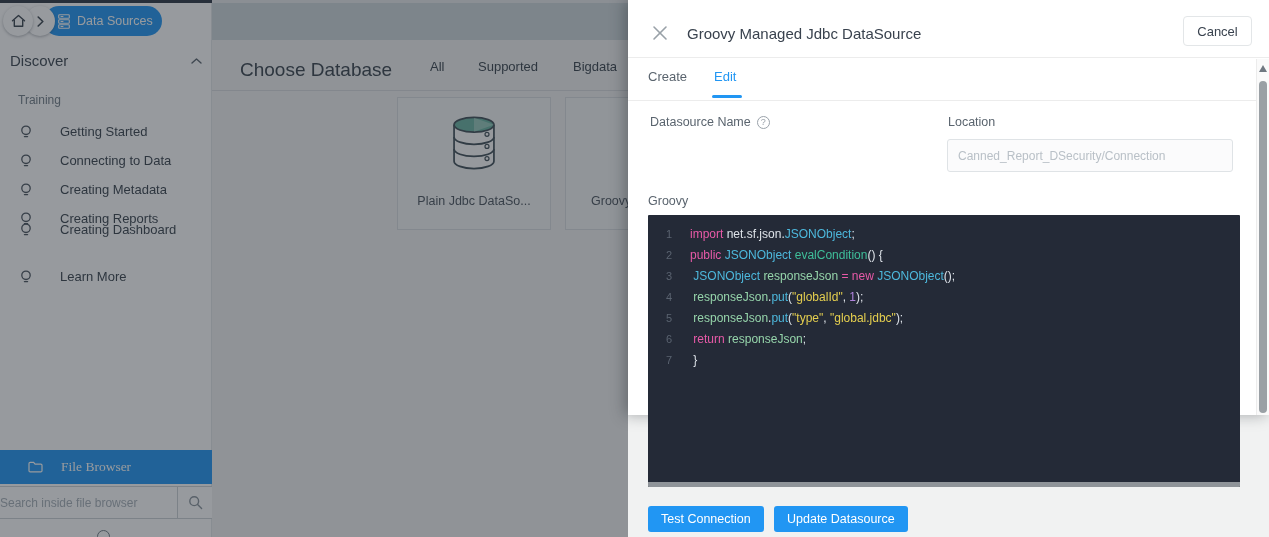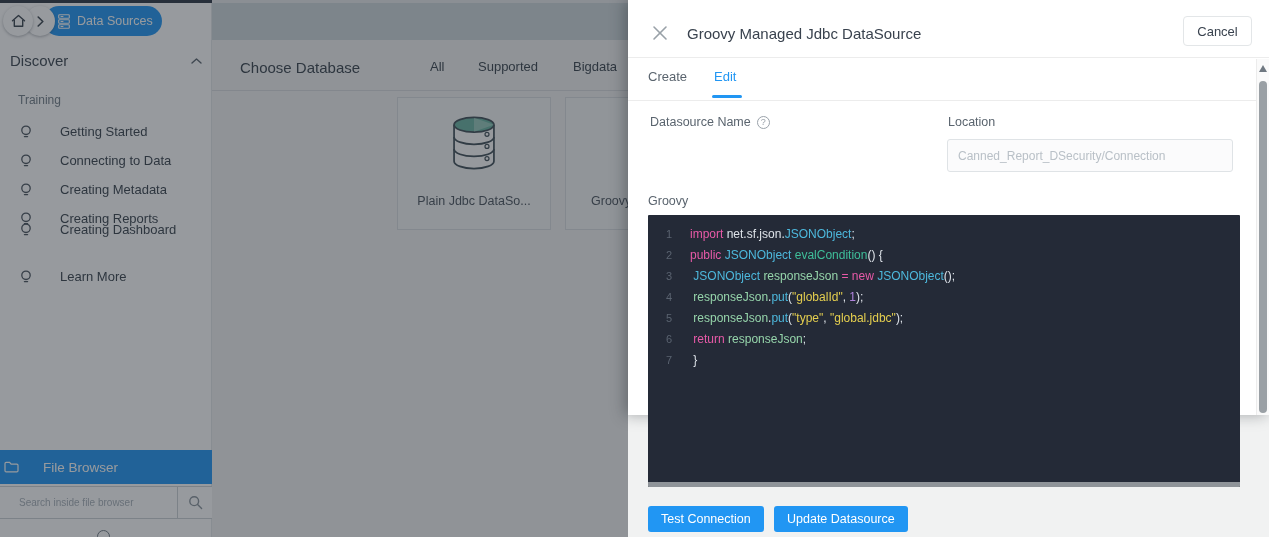--- a/index.html
+++ b/index.html
@@ -4,21 +4,21 @@
 <style>
   * { margin:0; padding:0; box-sizing:border-box; }
   html,body { width:1269px; height:537px; }
   body { font-family:"Liberation Sans", sans-serif; background:#f1f2f2; }
   .screen { position:relative; width:1269px; height:537px; overflow:hidden; background:#f1f2f2; }
 
   
   .middle { position:absolute; left:212px; top:0; width:416px; height:537px; background:#f1f2f2; overflow:hidden; }
   .mid-strip-light { position:absolute; left:0; top:0; width:100%; height:3px; background:#e8eaec; }
   .mid-toolbar { position:absolute; left:0; top:3px; width:100%; height:37px; background:#cfd8dc; }
-  .choose-row-label { position:absolute; left:28px; top:59px; font-size:15px; color:#39434d; }
+  .choose-row-label { position:absolute; left:28px; top:59px; font-size:19px; color:#39434d; }
   .filter-tab { position:absolute; top:59px; font-size:13px; color:#39434d; cursor:pointer; }
   .tab-all { left:218px; } .tab-supported { left:266px; } .tab-bigdata { left:361px; }
   .mid-divider { position:absolute; left:0; top:90px; width:100%; height:1px; background:#d9dcdf; }
   .db-card { position:absolute; top:97px; height:133px; background:#f4f5f5; border:1px solid #dadde0; }
   .card-1 { left:15px; width:156px; } .card-2 { left:185px; width:154px; } .card-3 { left:353px; width:154px; }
   .db-card .card-icon { position:absolute; left:0; right:0; top:14px; text-align:center; }
   .db-card .card-label { position:absolute; left:0; right:0; top:96px; text-align:center; font-size:12.5px; color:#4a545e;
       white-space:nowrap; overflow:hidden; }
   .card-3 .card-label { text-align:left; padding-left:25px; }
 
@@ -32,26 +32,26 @@
   .crumb-pill { position:absolute; left:44px; top:6px; height:30px; width:118px; background:#2196f3; border-radius:16px;
       z-index:1; display:flex; align-items:center; padding-left:14px; gap:7px; }
   .crumb-pill span { color:#fff; font-size:12.5px; }
   .discover-row { position:absolute; left:10px; top:52px; width:192px; display:flex; justify-content:space-between; align-items:center; }
   .discover-row .t { font-size:15px; color:#3c4650; }
   .group-label { position:absolute; left:18px; top:93px; font-size:12px; color:#717d87; }
   .nav-item { position:absolute; left:20px; width:180px; height:20px; display:flex; align-items:center; gap:28px; cursor:pointer; }
   .nav-item span.lbl { font-size:13px; color:#39434d; white-space:nowrap; }
   .ni-0{top:121px;} .ni-1{top:150px;} .ni-2{top:179px;} .ni-3{top:208px;} .ni-4{top:219px;} .ni-5{top:266px;}
   .file-browser { position:absolute; left:0; top:450px; width:212px; height:34px; background:#2196f3; display:flex;
-      align-items:center; gap:24px; padding-left:4px; cursor:pointer; }
+      align-items:center; gap:18px; padding-left:28px; cursor:pointer;font-family:Liberation Serif, serif; }
   .file-browser span { color:#fff; font-size:13.5px; }
   .search-row { position:absolute; left:0; top:486px; width:212px; height:33px; background:#fff;
       border-top:1px solid #ccd2d6; border-bottom:1px solid #ccd2d6; }
   .search-row input { position:absolute; left:0; top:0; width:177px; height:31px; border:none; outline:none;
-      padding:0 8px 0 19px; font-size:10px; color:#5a646e; font-family:"Liberation Sans",sans-serif; background:transparent; }
+      padding:0 8px 0 0; font-size:12px; color:#5a646e; font-family:"Liberation Sans",sans-serif; background:transparent; }
   .search-row input::placeholder { color:#a7b0b8; }
   .search-div { position:absolute; left:177px; top:0; width:1px; height:31px; background:#ccd2d6; }
   .search-btn { position:absolute; left:178px; top:0; width:34px; height:31px; display:flex; align-items:center; justify-content:center; cursor:pointer; }
   .partial-circle { position:absolute; left:97px; top:530px; width:13px; height:13px; border:1.5px solid #717b84; border-radius:50%; }
 
   
   .overlay { position:absolute; left:0; top:0; width:628px; height:537px; background:rgba(35,40,48,0.47); z-index:40; }
 
   
   .modal { position:absolute; left:628px; top:0; width:641px; height:415px; background:#fff; z-index:50;

